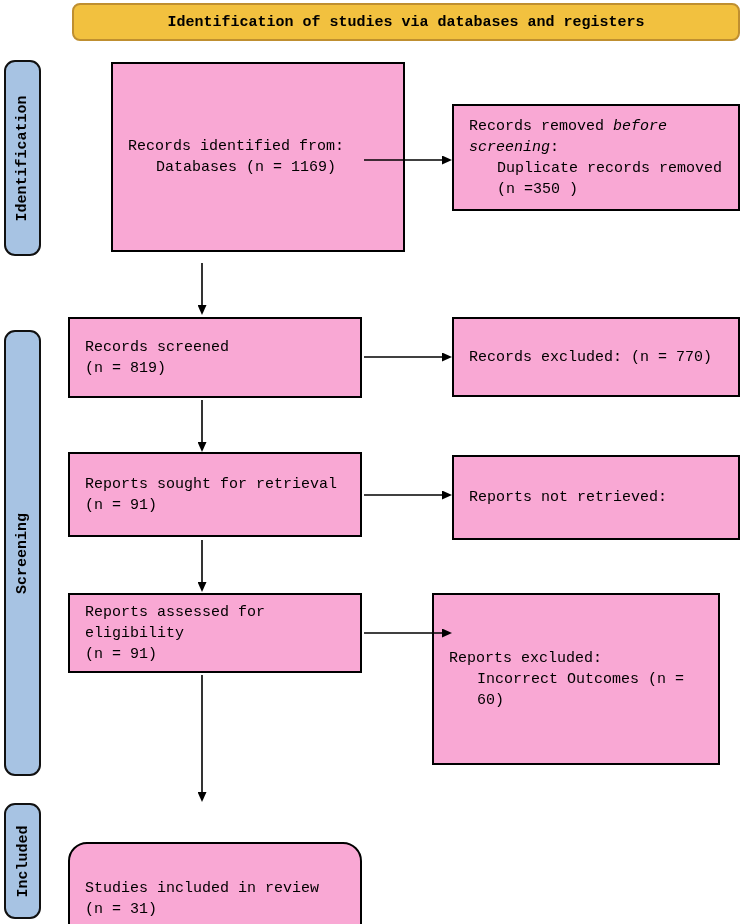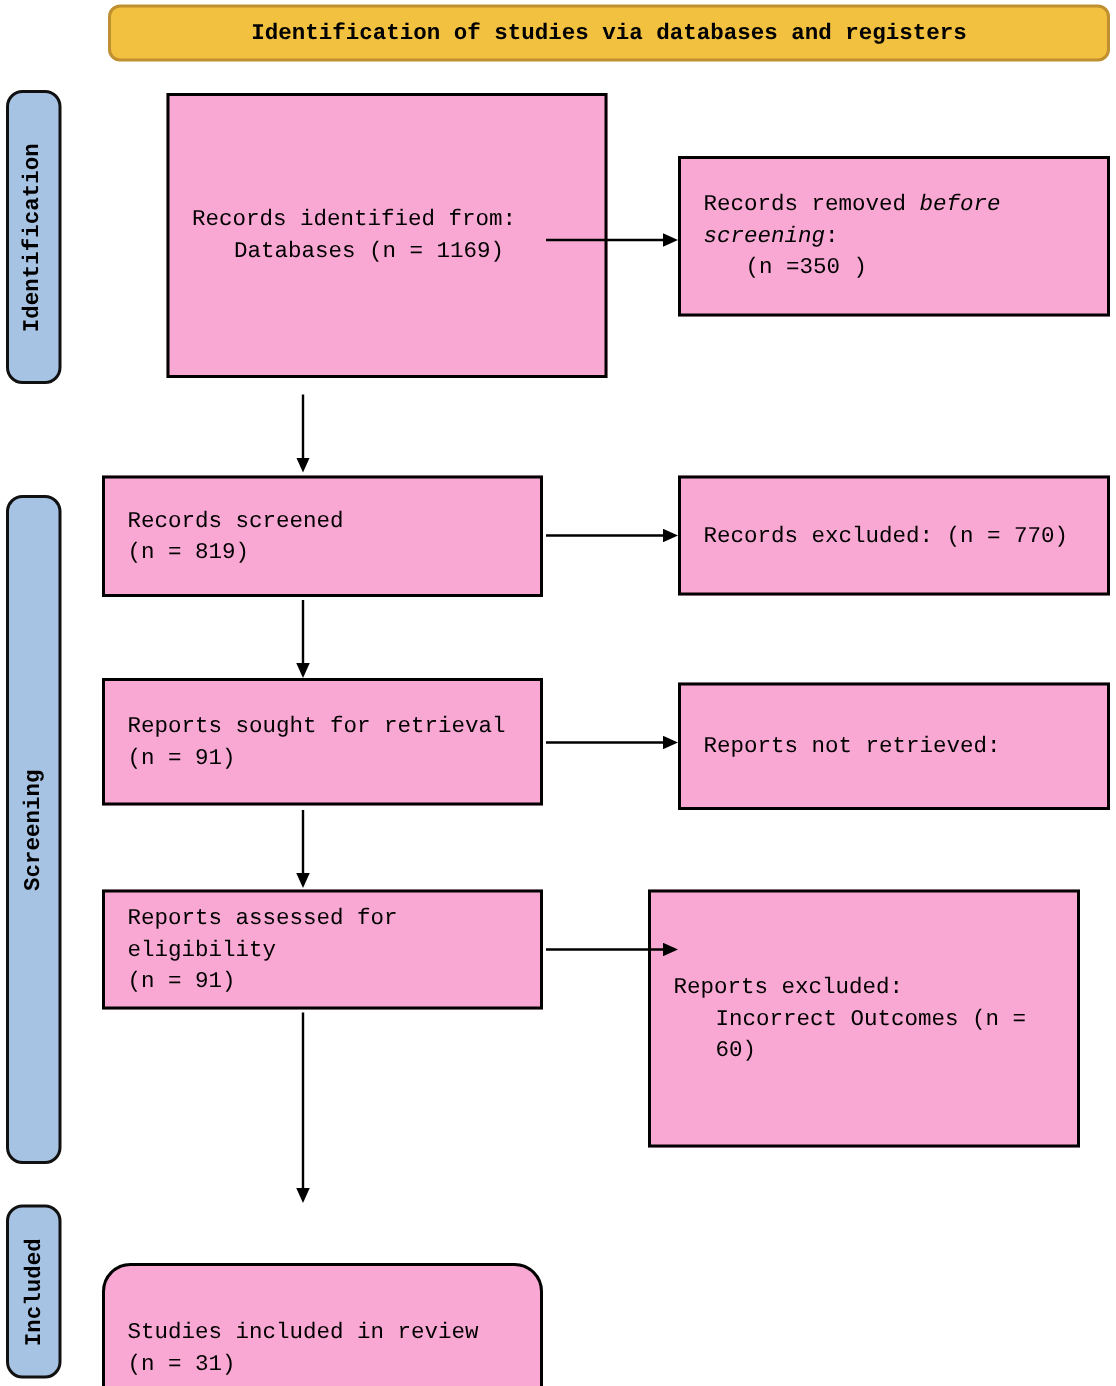--- a/index.html
+++ b/index.html
@@ -93,20 +93,21 @@
   </div>
 
   <div class="fbox" id="box-identified">
     <div>Records identified from:</div>
     <div class="indent">Databases (n = 1169)</div>
   </div>
 
   <div class="fbox" id="rbox-removed">
     <div><span>Records removed </span><em>before</em></div>
     <div><em>screening</em><span>:</span></div>
+    <div class="indent">Duplicate records removed</div>
     <div class="indent">(n =350 )</div>
   </div>
 
   <div class="fbox" id="box-screened">
     <div>Records screened</div>
     <div>(n = 819)</div>
   </div>
 
   <div class="fbox" id="rbox-records-excluded">
     <div>Records excluded: (n = 770)</div>

